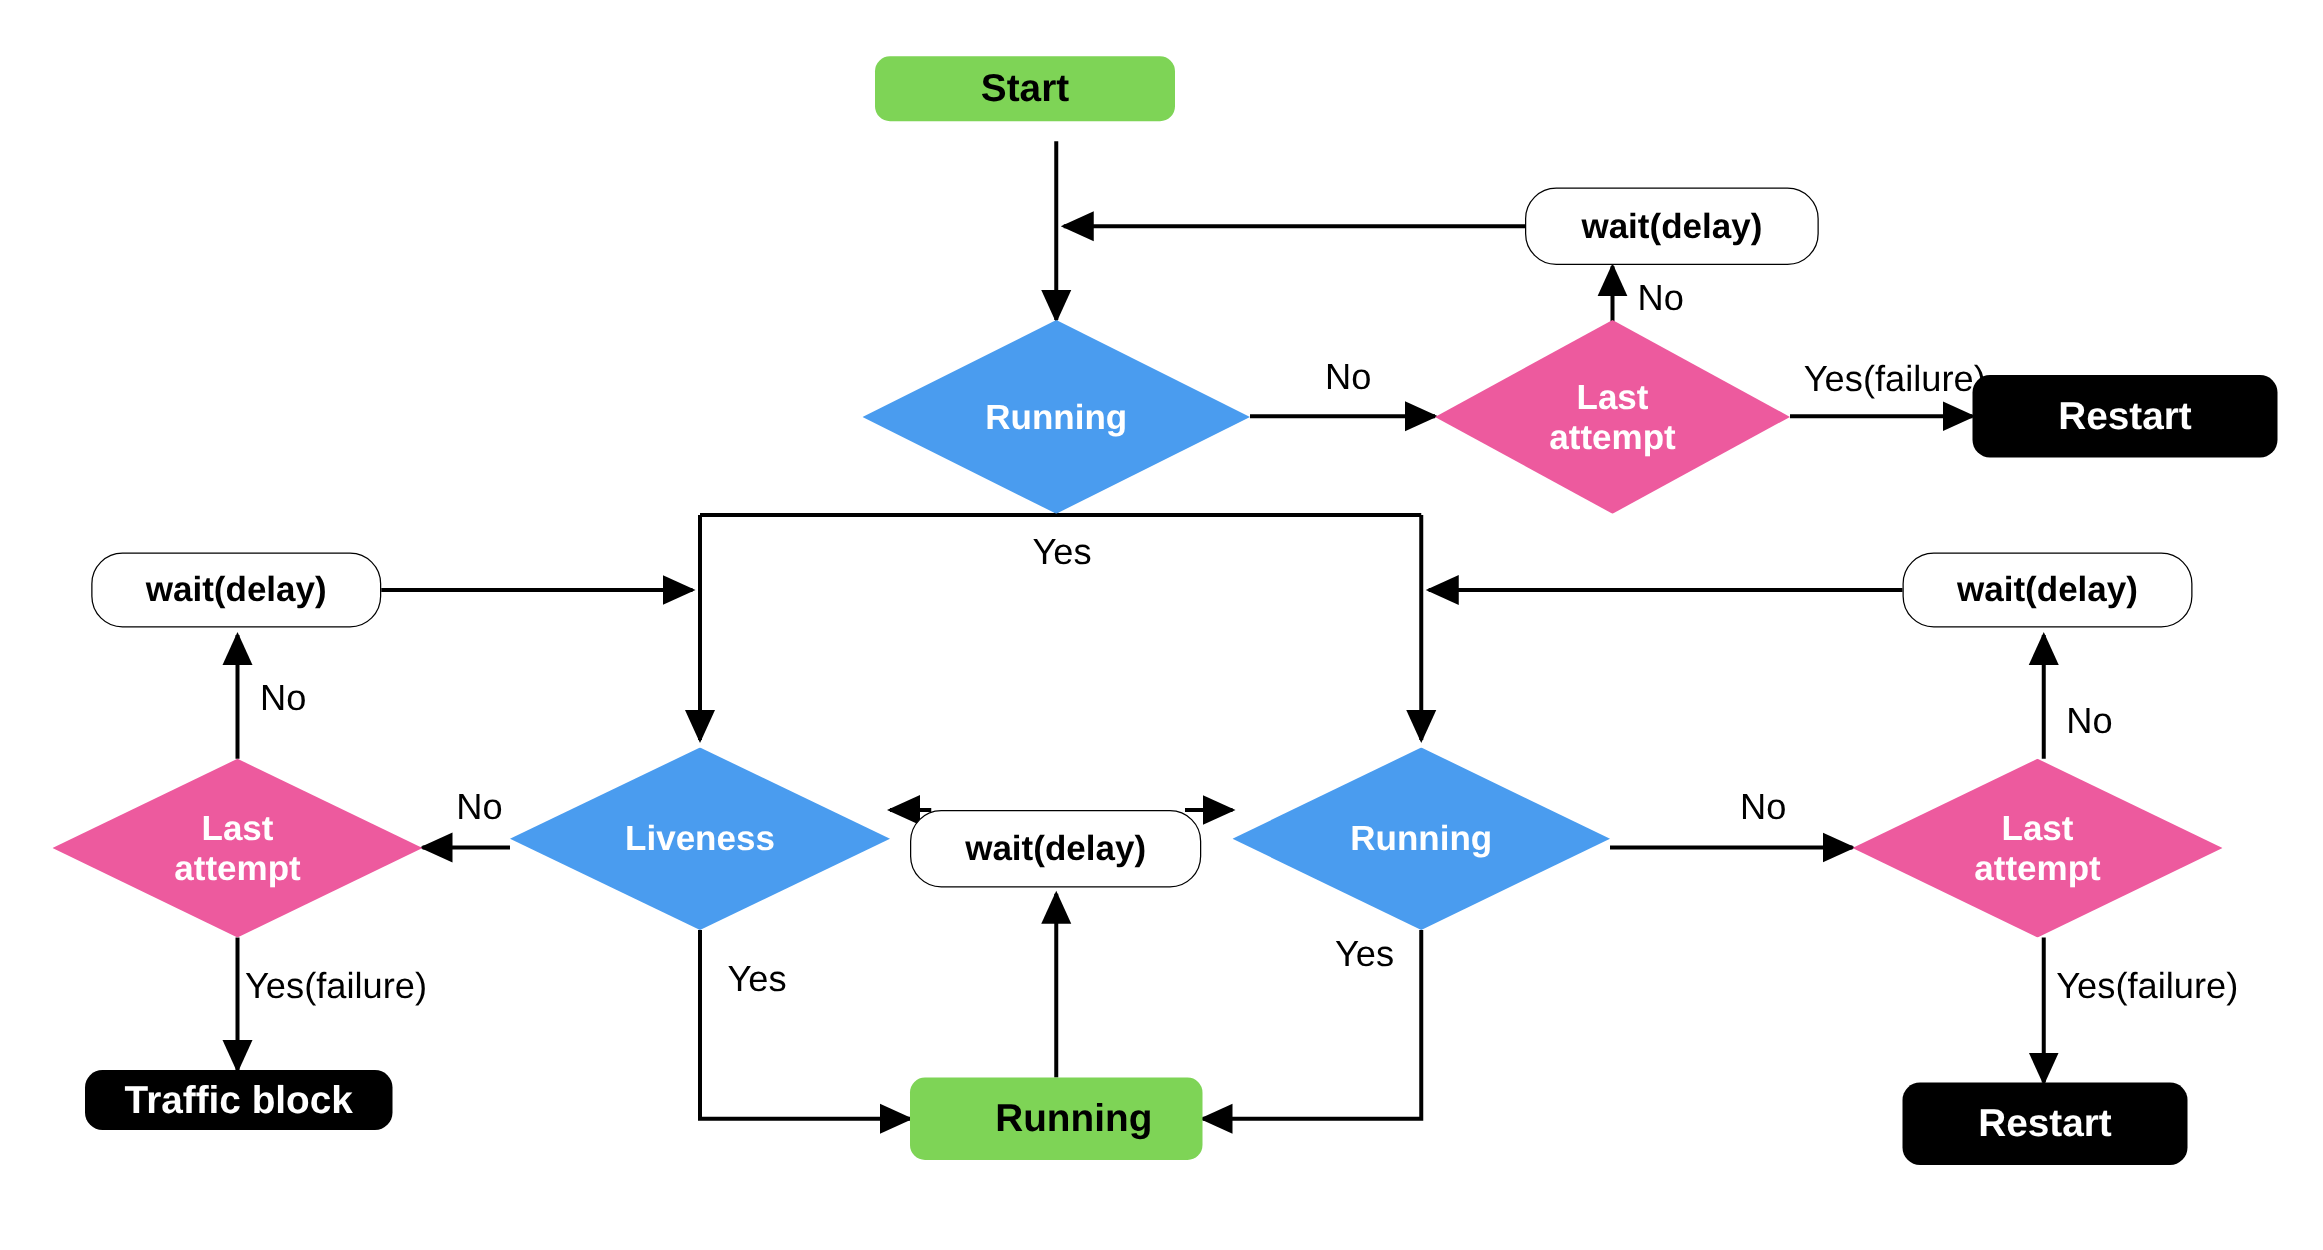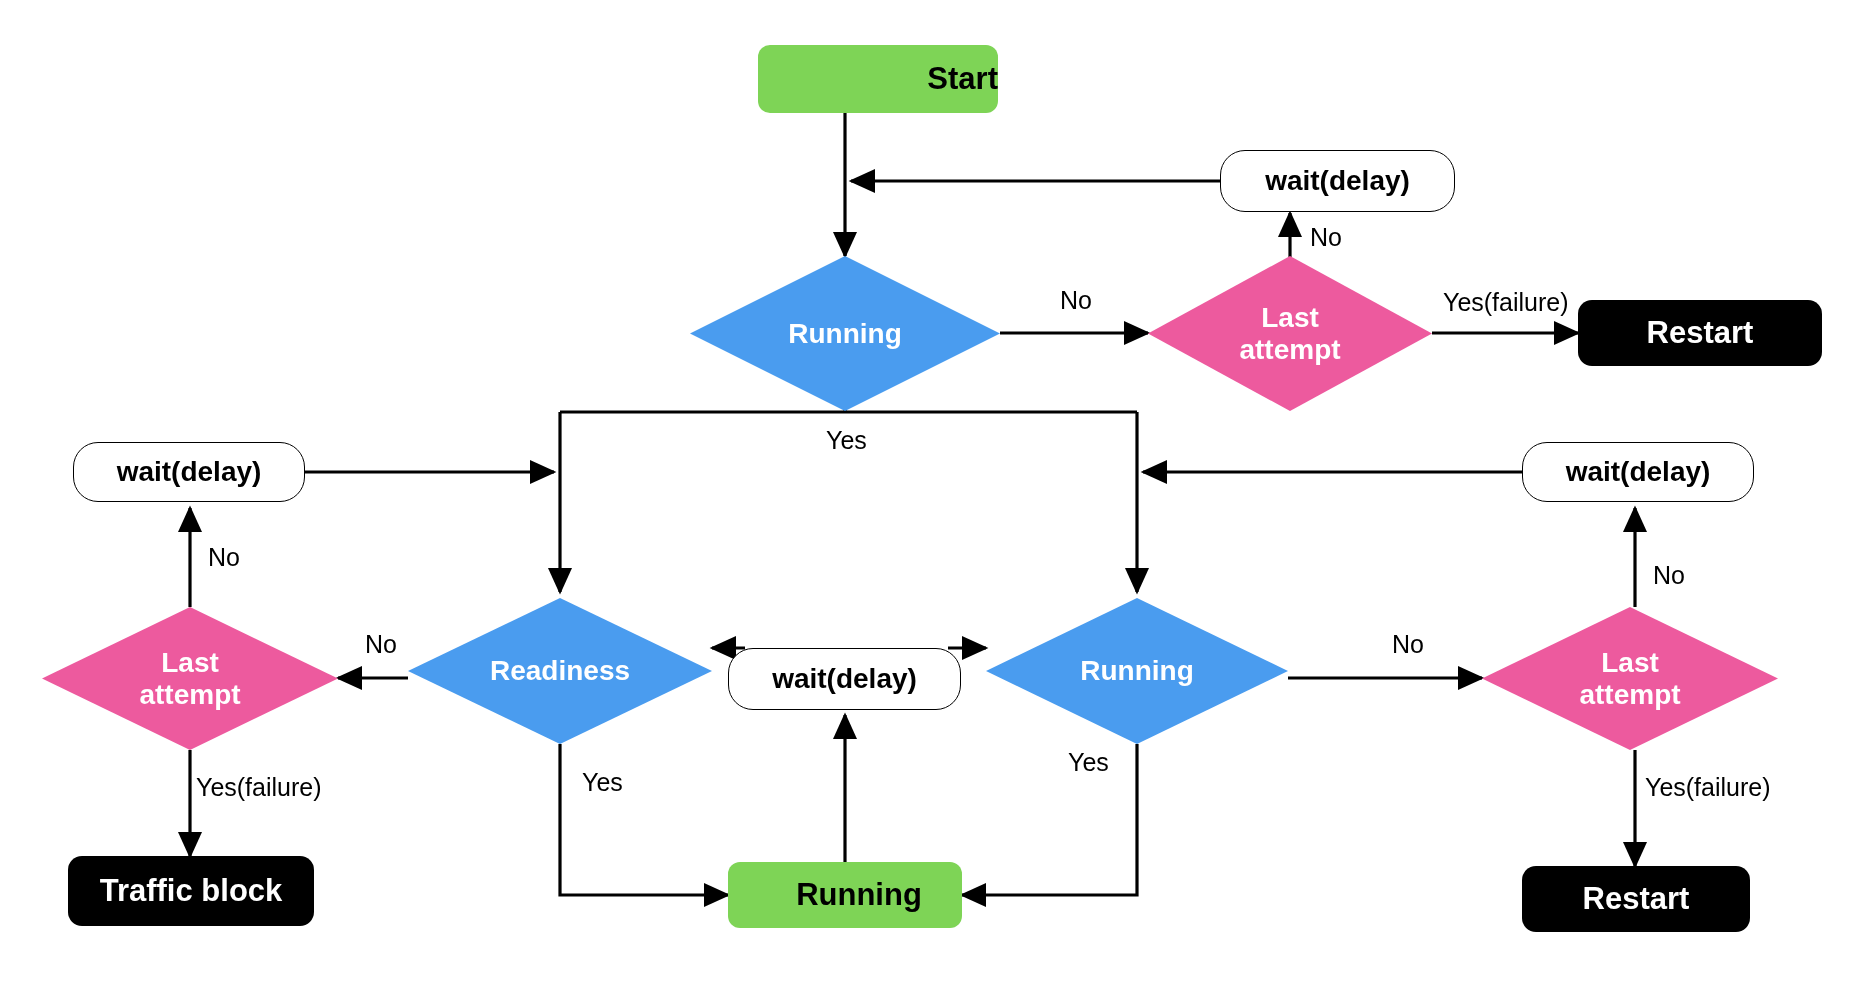--- a/index.html
+++ b/index.html
@@ -75,21 +75,21 @@
     width: 100%; height: 100%;
   }
   .n-decision .dlabel {
     position: relative;
     z-index: 2;
     padding: 0 6px;
   }
   .edge-label {
     position: absolute;
     font-family: "Liberation Sans", sans-serif;
-    font-size: 25px;
+    font-size: 29px;
     color: #000000;
     white-space: nowrap;
     line-height: 1;
   }
 </style>
 </head>
 <body>
 
 <div id="canvas">
 
@@ -138,21 +138,21 @@
 
       <path d="M 1635 607 L 1635 508" marker-end="url(#arrow)"></path>
 
       <path d="M 1635 750 L 1635 866" marker-end="url(#arrow)"></path>
 
       <path d="M 1137 744 L 1137 895 L 962 895" marker-end="url(#arrow)"></path>
 
     </g>
   </svg>
 
-  <div class="node n-start" style="left:758px; top:45px; width:240px; height:68px;justify-content:flex-end;">
+  <div class="node n-start" style="left:700px; top:45px; width:240px; height:52px;">
     <span>Start</span>
   </div>
 
   <div class="node n-process" style="left:1220px; top:150px; width:235px; height:62px;">
     <span>wait(delay)</span>
   </div>
 
   <div class="node n-decision" style="left:690px; top:256px; width:310px; height:155px;">
     <svg class="dia" viewBox="0 0 100 100" preserveAspectRatio="none">
       <polygon points="50,0 100,50 50,100 0,50" fill="#4a9cef"></polygon>
@@ -185,21 +185,21 @@
       <polygon points="50,0 100,50 50,100 0,50" fill="#ed5a9e"></polygon>
     </svg>
     <span class="dlabel">Last
 attempt</span>
   </div>
 
   <div class="node n-decision" style="left:408px; top:598px; width:304px; height:146px;">
     <svg class="dia" viewBox="0 0 100 100" preserveAspectRatio="none">
       <polygon points="50,0 100,50 50,100 0,50" fill="#4a9cef"></polygon>
     </svg>
-    <span class="dlabel">Readiness</span>
+    <span class="dlabel">Liveness</span>
   </div>
 
   <div class="node n-process" style="left:728px; top:648px; width:233px; height:62px;">
     <span>wait(delay)</span>
   </div>
 
   <div class="node n-decision" style="left:986px; top:598px; width:302px; height:146px;">
     <svg class="dia" viewBox="0 0 100 100" preserveAspectRatio="none">
       <polygon points="50,0 100,50 50,100 0,50" fill="#4a9cef"></polygon>
     </svg>
@@ -207,21 +207,21 @@
   </div>
 
   <div class="node n-decision" style="left:1482px; top:607px; width:296px; height:143px;">
     <svg class="dia" viewBox="0 0 100 100" preserveAspectRatio="none">
       <polygon points="50,0 100,50 50,100 0,50" fill="#ed5a9e"></polygon>
     </svg>
     <span class="dlabel">Last
 attempt</span>
   </div>
 
-  <div class="node n-terminal" style="left:68px; top:856px; width:246px; height:70px;">
+  <div class="node n-terminal" style="left:68px; top:856px; width:246px; height:48px;">
     <span>Traffic block</span>
   </div>
 
   <div class="node n-start" style="left:728px; top:862px; width:234px; height:66px;padding-left:28px;">
     <span>Running</span>
   </div>
 
   <div class="node n-terminal" style="left:1522px; top:866px; width:228px; height:66px;">
     <span>Restart</span>
   </div>

